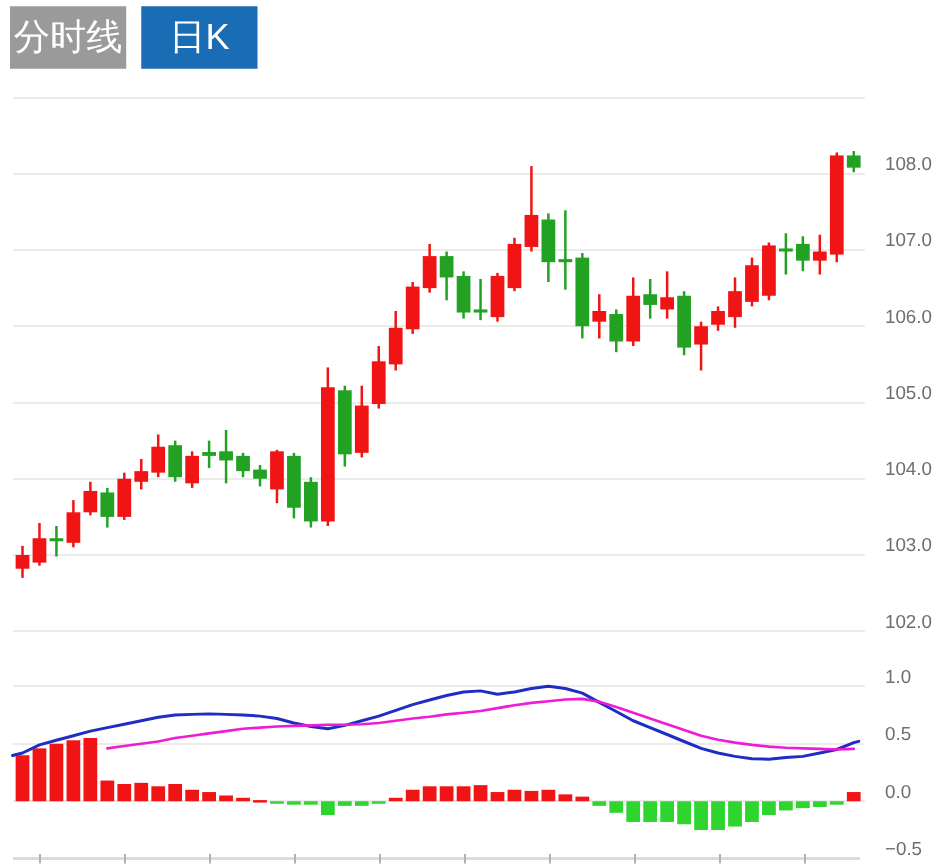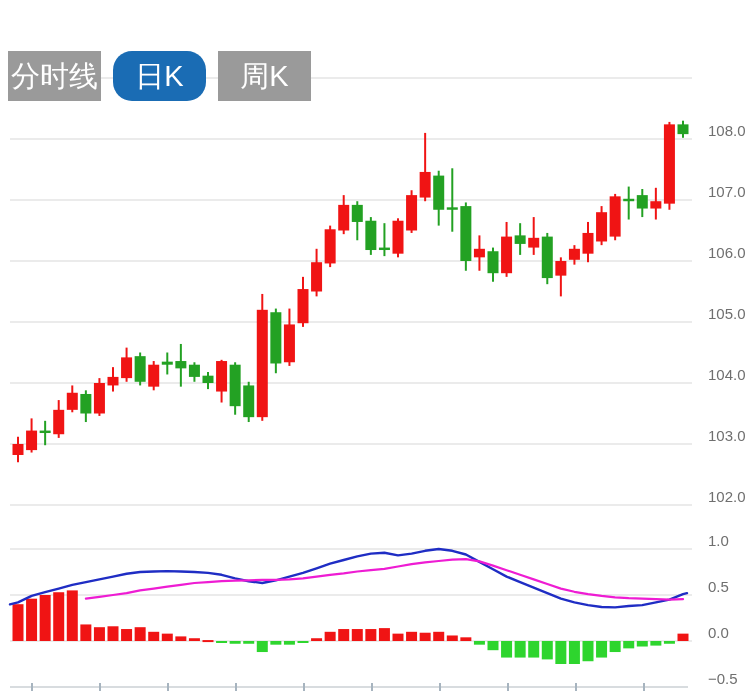--- a/index.html
+++ b/index.html
@@ -7,34 +7,33 @@
     --tab-inactive:#9a9a9a;
     --tab-text:#ffffff;
   }
   html,body{margin:0;padding:0;background:#ffffff;}
   body{width:754px;height:691px;font-family:"Liberation Sans",sans-serif;}
   .stage{position:relative;width:754px;height:691px;overflow:hidden;background:#fff;}
   .tabbar{position:absolute;left:8px;top:5px;display:flex;gap:12px;z-index:2;}
   .tab{
     width:93px;height:50px;display:flex;align-items:center;justify-content:center;
     background:var(--tab-inactive);color:var(--tab-text);font-size:29px;line-height:1;
-    cursor:pointer;user-select:none;white-space:nowrap;margin-top:46px;
+    cursor:pointer;user-select:none;white-space:nowrap;
   }
-  .tab.active{background:var(--tab-active);border-radius:19px;}
+  .tab.active{background:var(--tab-active);}
   svg.chart{position:absolute;left:0;top:0;}
 </style>
 </head>
 <body>
 
 <div class="stage">
 
   <div class="tabbar">
     <div class="tab">分时线</div>
     <div class="tab active">日K</div>
-    <div class="tab">周K</div>
   </div>
 
   <svg class="chart" width="754" height="691" viewBox="0 0 754 691">
       <line x1="10" y1="78" x2="692" y2="78" stroke="#ebebeb" stroke-width="1.6" shape-rendering="crispEdges"></line>
       <line x1="10" y1="139" x2="692" y2="139" stroke="#ebebeb" stroke-width="1.6" shape-rendering="crispEdges"></line>
       <line x1="10" y1="200" x2="692" y2="200" stroke="#ebebeb" stroke-width="1.6" shape-rendering="crispEdges"></line>
       <line x1="10" y1="261" x2="692" y2="261" stroke="#ebebeb" stroke-width="1.6" shape-rendering="crispEdges"></line>
       <line x1="10" y1="322" x2="692" y2="322" stroke="#ebebeb" stroke-width="1.6" shape-rendering="crispEdges"></line>
       <line x1="10" y1="383" x2="692" y2="383" stroke="#ebebeb" stroke-width="1.6" shape-rendering="crispEdges"></line>
       <line x1="10" y1="444" x2="692" y2="444" stroke="#ebebeb" stroke-width="1.6" shape-rendering="crispEdges"></line>

